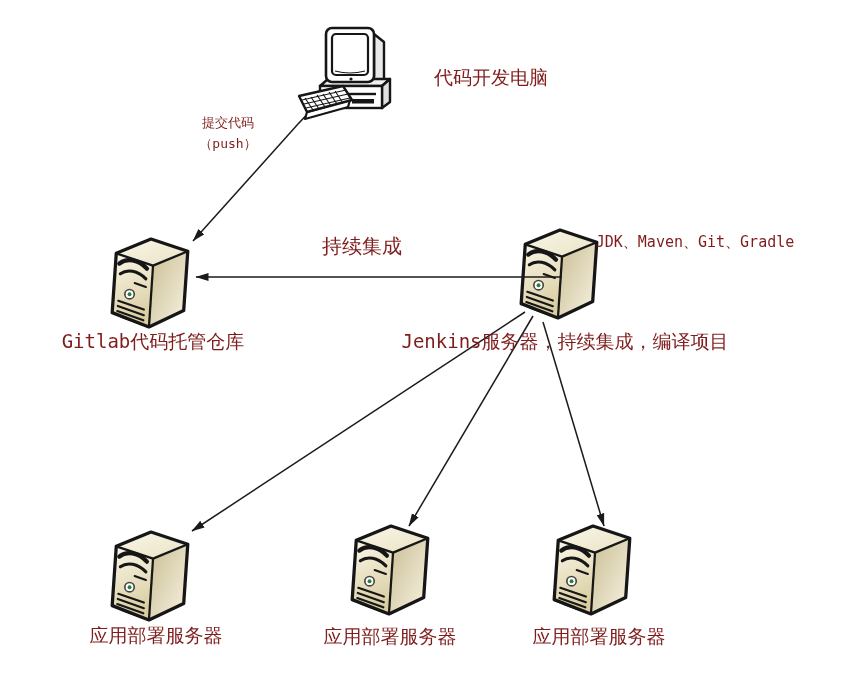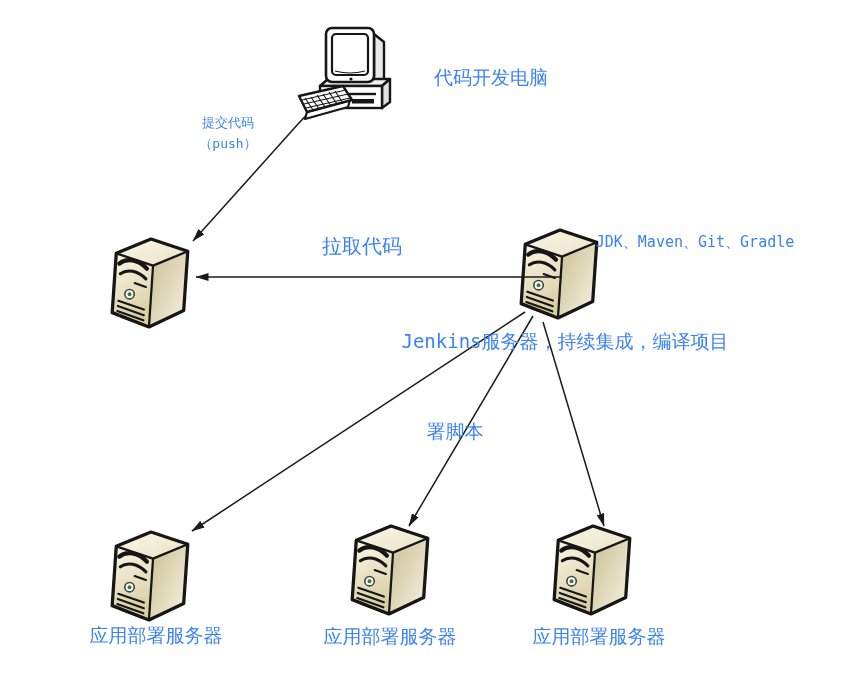--- a/index.html
+++ b/index.html
@@ -5,21 +5,21 @@
   html,body{margin:0;padding:0;background:#fff;}
   .canvas{
     position:relative;width:858px;height:677px;background:#ffffff;overflow:hidden;
     font-family:"DejaVu Sans Mono","DejaVu Sans",sans-serif;
     color:#1a1a1a;
   }
   .icon{position:absolute;z-index:1;}
   .arrow-layer{position:absolute;left:0;top:0;z-index:2;pointer-events:none;}
   .lbl{
     position:absolute;z-index:3;white-space:nowrap;text-align:center;
-    transform:translateX(-50%);color:#3b82f6;
+    transform:translateX(-50%);color:#7f1d1d;
   }
   .f19{font-size:19px;line-height:22px;}
   .f18{font-size:13px;line-height:21px;}
   .f20{font-size:20px;line-height:23px;}
   .f15{font-size:15px;line-height:18px;text-align:center;}
   .defs-holder{position:absolute;width:0;height:0;overflow:hidden;}
 </style>
 </head>
 <body>
 
@@ -120,31 +120,31 @@
     <line x1="543" y1="322" x2="604" y2="526" stroke="#1a1a1a" stroke-width="1.5" marker-end="url(#ah)"></line>
   </svg>
 
   <div class="lbl f19" style="left:491px;top:66px">代码开发电脑</div>
 
   <div class="lbl f18" style="left:228px;top:112px">
     <div>提交代码</div>
     <div>（push）</div>
   </div>
 
+  <div class="lbl f19" style="left:153px;top:330px">Gitlab代码托管仓库</div>
 
-  <div class="lbl f20" style="left:362px;top:235px">拉取代码</div>
+  <div class="lbl f20" style="left:362px;top:235px">持续集成</div>
 
   <div class="lbl f15" style="left:695px;top:233px">
     <div>JDK、Maven、Git、Gradle</div>
   </div>
 
   <div class="lbl f19" style="left:565px;top:330px">Jenkins服务器，持续集成，编译项目</div>
 
   <div class="lbl f19" style="left:455px;top:420px">
-    <div>署脚本</div>
   </div>
 
   <div class="lbl f19" style="left:156px;top:624px">应用部署服务器</div>
 
   <div class="lbl f19" style="left:390px;top:625px">应用部署服务器</div>
 
   <div class="lbl f19" style="left:599px;top:625px">应用部署服务器</div>
 
 </div>
 

